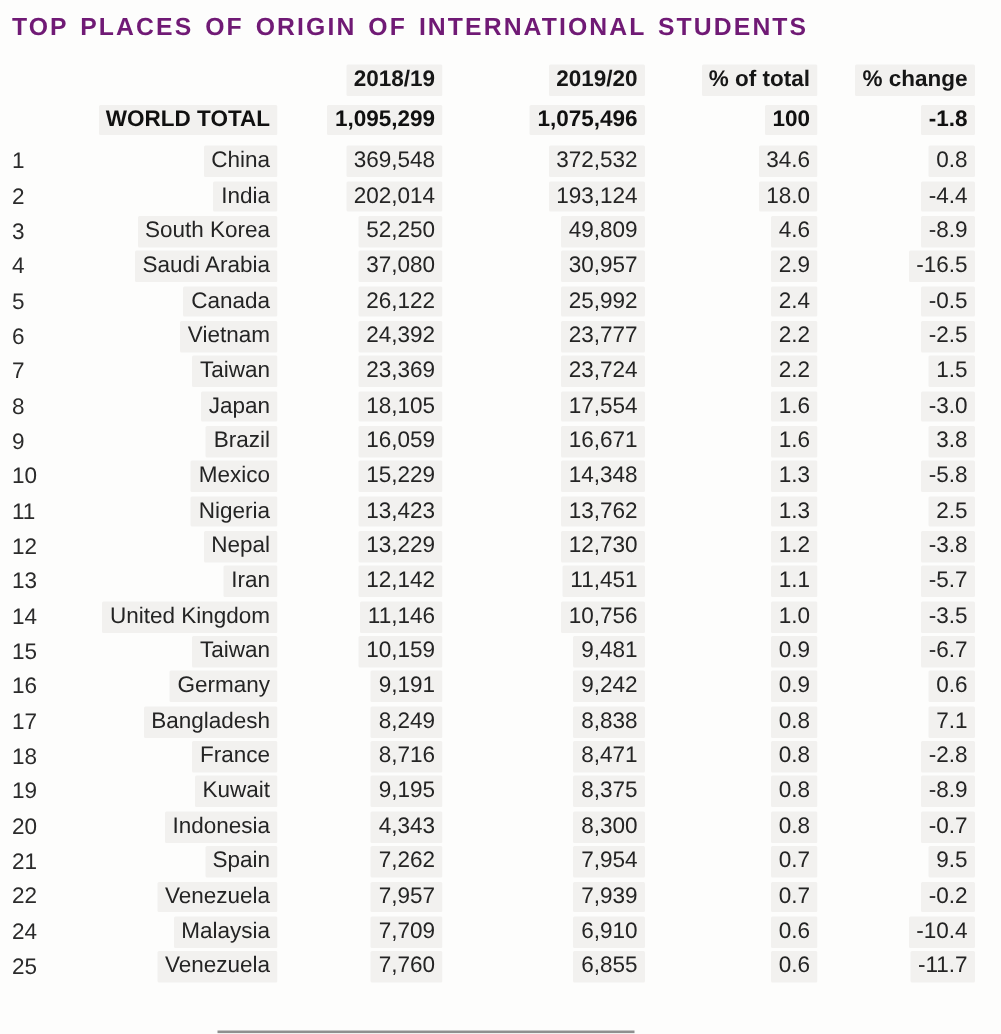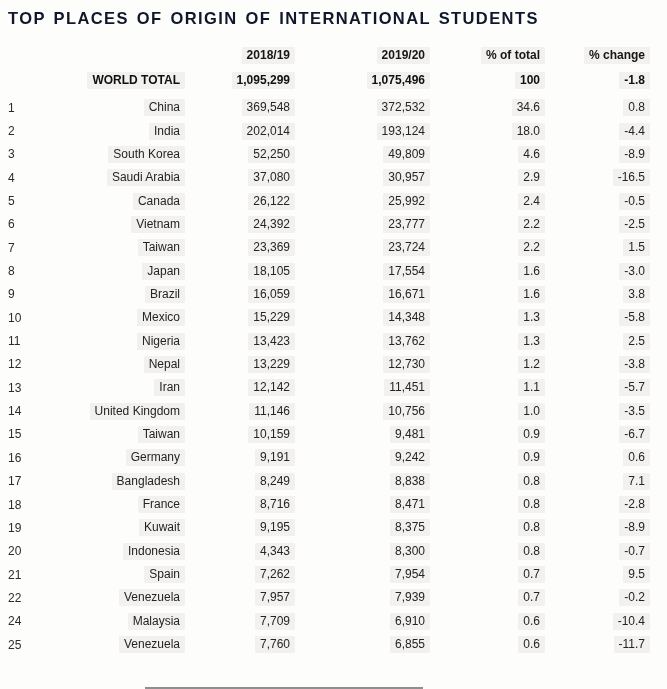--- a/index.html
+++ b/index.html
@@ -14,30 +14,30 @@
     height: 689px;
     overflow: hidden;
     background: #fdfdfc;
   }
   .title {
     padding: 9px 0 0 8px;
     font-size: 16.5px;
     font-weight: bold;
     letter-spacing: 1.4px;
     word-spacing: 2px;
-    color: #0f172a;
+    color: #701a75;
     white-space: nowrap;
   }
   table.origins {
     margin-top: 10px;
     width: 667px;
     border-collapse: collapse;
     table-layout: fixed;
     color: #242424;
-    font-size: 12px;
+    font-size: 15px;
   }
   col.c-rank    { width: 50px; }
   col.c-country { width: 135px; }
   col.c-y1      { width: 110px; }
   col.c-y2      { width: 135px; }
   col.c-pt      { width: 115px; }
   col.c-pc      { width: 122px; }
 
   td { padding: 0; white-space: nowrap; overflow: hidden; }
   .num { text-align: right; }

